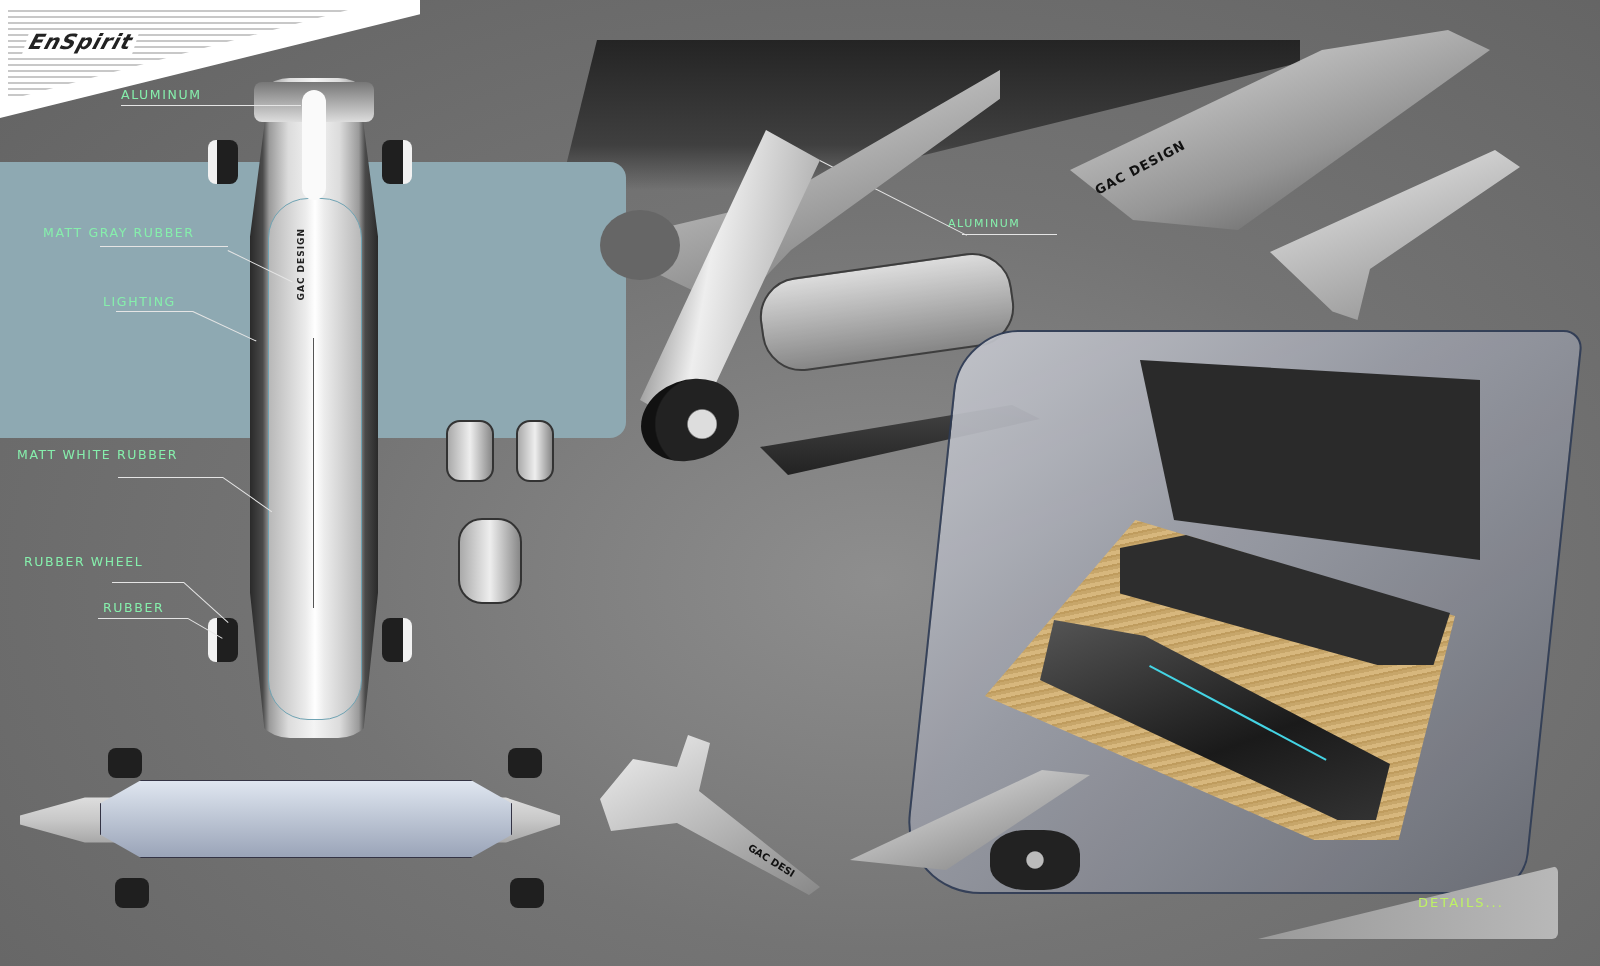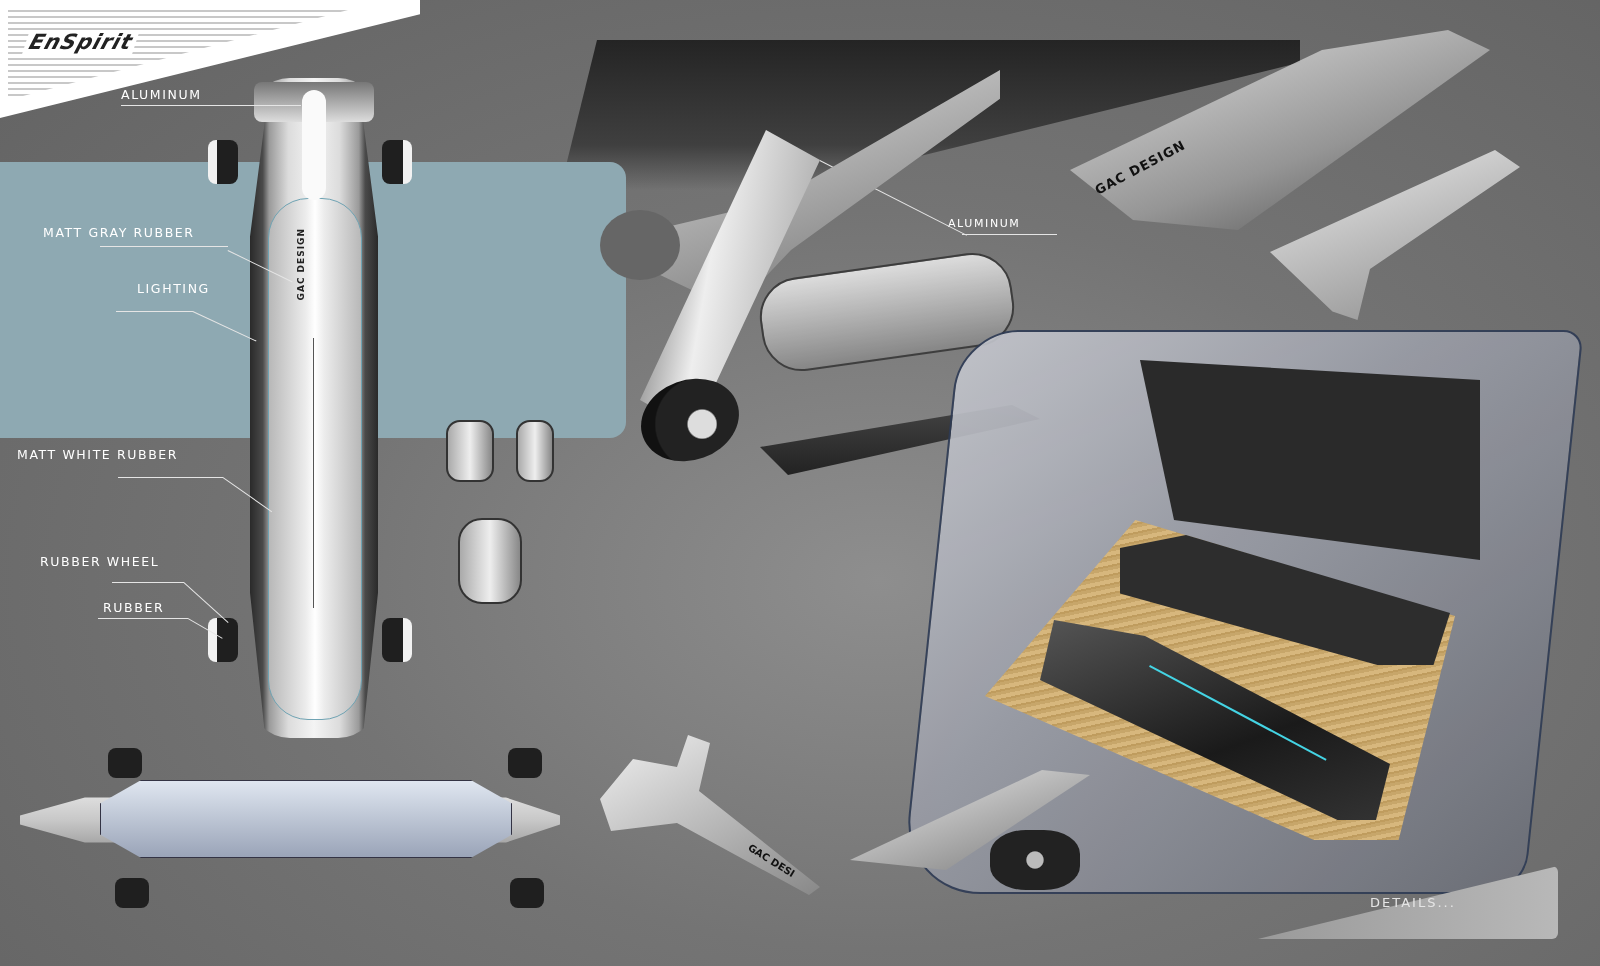--- a/index.html
+++ b/index.html
@@ -14,21 +14,21 @@
   .blue-panel{position:absolute;left:0;top:162px;width:626px;height:276px;background:#8ea9b2;border-radius:0 16px 16px 0;}
   .deck{position:absolute;left:250px;top:78px;width:128px;height:660px;}
   .deck-body{position:absolute;left:0;top:0;width:128px;height:660px;border-radius:40px 40px 40px 40px;background:linear-gradient(90deg,#2a2a2a,#4a4a4a 10%,#9a9a9a 15%,#dcdcdc 30%,#f4f4f4 50%,#dcdcdc 70%,#9a9a9a 85%,#4a4a4a 90%,#2a2a2a);clip-path:polygon(12% 0,88% 0,88% 6%,100% 24%,100% 78%,88% 100%,12% 100%,0 78%,0 24%,12% 6%);}
   .deck-inner{position:absolute;left:18px;top:120px;width:92px;height:520px;border-radius:40px;background:linear-gradient(90deg,#b8b8b8,#ececec 40%,#ffffff 50%,#ececec 60%,#b8b8b8);border:1px solid #6fa3b3;}
   .deck-stem{position:absolute;left:52px;top:12px;width:24px;height:110px;border-radius:12px;background:#fafafa;}
   .deck-cap{position:absolute;left:4px;top:4px;width:120px;height:40px;border-radius:8px;background:linear-gradient(180deg,#777,#ddd);}
   .deck-line{position:absolute;left:63px;top:260px;width:1px;height:270px;background:#555;}
   .deck-brand{position:absolute;left:46px;top:150px;writing-mode:vertical-rl;transform:rotate(180deg);font-size:9px;font-weight:bold;letter-spacing:1px;color:#222;}
   .wheel{position:absolute;width:30px;height:44px;border-radius:8px;background:linear-gradient(90deg,#f2f2f2 0 30%,#1f1f1f 30%);}
   .wheel.r{background:linear-gradient(270deg,#f2f2f2 0 30%,#1f1f1f 30%);}
-  .label{position:absolute;color:#ffffff;font-size:12.5px;letter-spacing:1.6px;white-space:nowrap;}
+  .label{position:absolute;color:#86efac;font-size:12.5px;letter-spacing:1.6px;white-space:nowrap;}
   .leader{position:absolute;height:1px;background:#e5e5e5;transform-origin:0 0;}
   .tail{position:absolute;left:620px;top:70px;width:380px;height:240px;background:linear-gradient(160deg,#e6e6e6,#9a9a9a 60%,#666);clip-path:polygon(0 70%,40% 55%,100% 0,100% 12%,45% 75%,30% 100%,10% 85%);}
   .arm{position:absolute;left:640px;top:130px;width:180px;height:300px;background:linear-gradient(100deg,#555,#eee 40%,#999);clip-path:polygon(70% 0,100% 10%,30% 100%,0 90%);}
   .hub{position:absolute;left:640px;top:380px;width:100px;height:80px;border-radius:50%;background:radial-gradient(circle at 60% 60%,#ddd 0 18%,#222 20% 60%,#111 62%);transform:rotate(-20deg);}
   .hole{position:absolute;left:600px;top:210px;width:80px;height:70px;border-radius:50%;background:#666;}
   .small-deck{position:absolute;left:760px;top:265px;width:250px;height:90px;border-radius:40px;background:linear-gradient(180deg,#eee,#888);transform:rotate(-8deg);opacity:.85;border:2px solid #333;}
   .dark-plank{position:absolute;left:760px;top:405px;width:280px;height:70px;background:linear-gradient(180deg,#444,#222);clip-path:polygon(0 60%,90% 0,100% 20%,10% 100%);}
   .tr-sketch{position:absolute;left:1070px;top:30px;width:420px;height:200px;background:linear-gradient(160deg,#f0f0f0,#999 60%,#444);clip-path:polygon(0 70%,60% 10%,90% 0,100% 10%,40% 100%,15% 95%);opacity:.9;}
   .tr-brand{position:absolute;left:1090px;top:160px;font-size:13px;font-weight:bold;color:#111;transform:rotate(-28deg);letter-spacing:1px;}
   .y-part{position:absolute;left:1270px;top:150px;width:250px;height:170px;background:linear-gradient(160deg,#eee,#888);clip-path:polygon(0 60%,90% 0,100% 10%,40% 70%,35% 100%,25% 95%);}
@@ -40,21 +40,21 @@
   .cyan{position:absolute;left:1150px;top:665px;width:200px;height:2px;background:#44d4e4;transform:rotate(28deg);transform-origin:0 0;}
   .bottom-deck{position:absolute;left:20px;top:775px;width:540px;height:90px;background:linear-gradient(180deg,#f2f2f2,#c8c8c8 50%,#888);clip-path:polygon(0 45%,12% 25%,90% 25%,100% 45%,100% 55%,90% 75%,12% 75%,0 55%);}
   .bottom-truck{position:absolute;left:100px;top:780px;width:410px;height:76px;background:linear-gradient(180deg,#dfe6f0,#9aa4b8);clip-path:polygon(0 30%,10% 0,90% 0,100% 30%,100% 70%,90% 100%,10% 100%,0 70%);border:1px solid #334;}
   .bwheel{position:absolute;width:34px;height:30px;border-radius:8px;background:#1f1f1f;}
   .y-bottom{position:absolute;left:600px;top:735px;width:220px;height:160px;background:linear-gradient(150deg,#f0f0f0,#888);clip-path:polygon(0 40%,15% 15%,35% 20%,40% 0,50% 5%,45% 35%,100% 95%,95% 100%,35% 55%,5% 60%);}
   .by-brand{position:absolute;left:745px;top:855px;font-size:10px;font-weight:bold;color:#111;transform:rotate(32deg);}
   .hub-bottom{position:absolute;left:990px;top:830px;width:90px;height:60px;border-radius:40%;background:radial-gradient(circle at 50% 50%,#bbb 0 15%,#222 17%);}
   .fin{position:absolute;left:850px;top:770px;width:240px;height:100px;background:linear-gradient(160deg,#eee,#777);clip-path:polygon(0 90%,80% 0,100% 5%,40% 100%);}
   .wheels-sm{position:absolute;width:44px;height:58px;border-radius:14px;border:2px solid #333;background:linear-gradient(90deg,#aaa,#eee,#888);}
   .details-wedge{position:absolute;left:1258px;top:866px;width:300px;height:73px;background:linear-gradient(90deg,#9a9a9a,#b8b8b8);clip-path:polygon(0 100%,100% 0,100% 100%);border-radius:0 6px 6px 0;}
-  .details-btn{position:absolute;left:1370px;top:895px;color:#e5e5e5;font-size:13px;letter-spacing:2px;cursor:pointer;}
+  .details-btn{position:absolute;left:1418px;top:895px;color:#bef264;font-size:13px;letter-spacing:2px;cursor:pointer;}
 </style>
 </head>
 <body>
 
 <div class="sheet"></div>
 <div class="dark-wedge"></div>
 <div class="blue-panel"></div>
 <div class="logo-wedge"></div>
 <div class="stripes"></div>
 <div class="logo">EnSpirit</div>
@@ -72,29 +72,29 @@
 <div class="wheel" style="left:208px;top:618px;"></div>
 <div class="wheel r" style="left:382px;top:618px;"></div>
 
 <div class="label" style="left:121px;top:87px;">ALUMINUM</div>
 <div class="leader" style="left:121px;top:105px;width:180px;"></div>
 
 <div class="label" style="left:43px;top:225px;">MATT GRAY RUBBER</div>
 <div class="leader" style="left:100px;top:246px;width:128px;"></div>
 <div class="leader" style="left:228px;top:250px;width:72px;transform:rotate(26deg);"></div>
 
-<div class="label" style="left:103px;top:281px;margin-left:34px;">LIGHTING</div>
+<div class="label" style="left:103px;top:294px;">LIGHTING</div>
 <div class="leader" style="left:116px;top:311px;width:77px;"></div>
 <div class="leader" style="left:193px;top:311px;width:70px;transform:rotate(25deg);"></div>
 
 <div class="label" style="left:17px;top:447px;">MATT WHITE RUBBER</div>
 <div class="leader" style="left:118px;top:477px;width:105px;"></div>
 <div class="leader" style="left:223px;top:477px;width:60px;transform:rotate(35deg);"></div>
 
-<div class="label" style="left:40px;top:554px;">RUBBER WHEEL</div>
+<div class="label" style="left:24px;top:554px;">RUBBER WHEEL</div>
 <div class="leader" style="left:112px;top:582px;width:72px;"></div>
 <div class="leader" style="left:184px;top:582px;width:60px;transform:rotate(42deg);"></div>
 
 <div class="label" style="left:103px;top:600px;">RUBBER</div>
 <div class="leader" style="left:98px;top:618px;width:90px;"></div>
 <div class="leader" style="left:188px;top:618px;width:40px;transform:rotate(30deg);"></div>
 
 <div class="label" style="left:948px;top:217px;font-size:11px;">ALUMINUM</div>
 <div class="leader" style="left:962px;top:234px;width:95px;"></div>
 <div class="leader" style="left:820px;top:160px;width:165px;transform:rotate(27deg);"></div>

